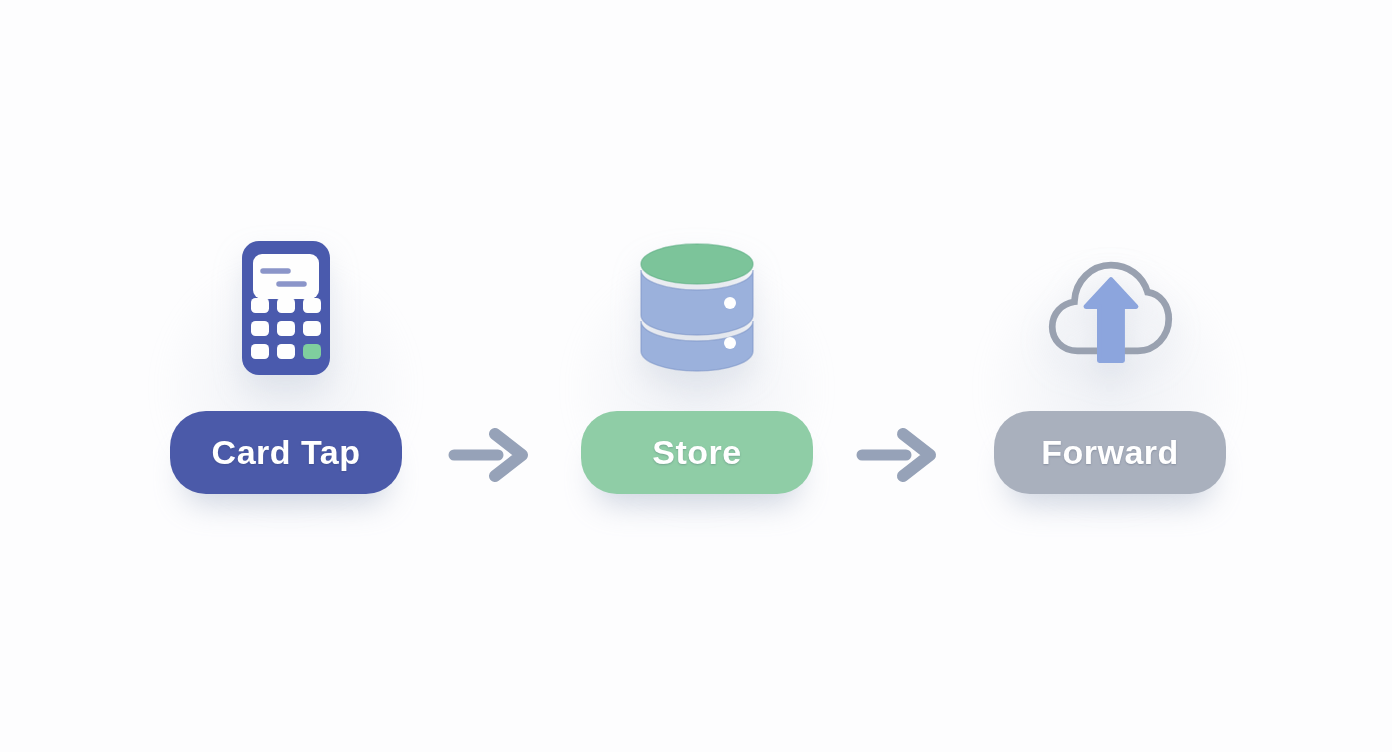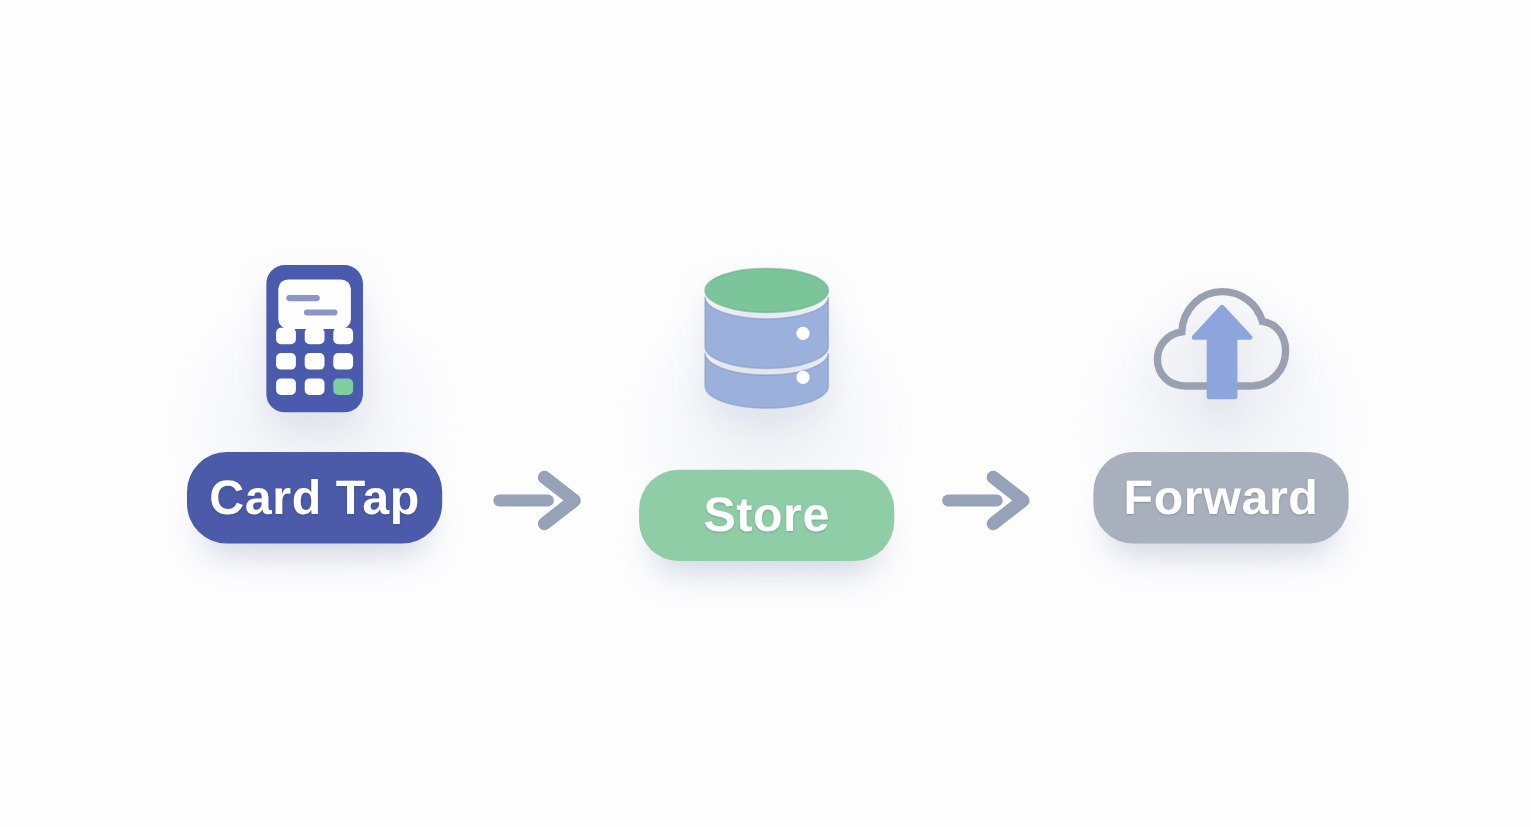--- a/index.html
+++ b/index.html
@@ -14,21 +14,21 @@
   .step {
     position: absolute;
     top: 238px;
     width: 232px;
     display: flex;
     flex-direction: column;
     align-items: center;
     z-index: 1;
   }
   .step-1 { left: 170px; }
-  .step-2 { left: 581px; gap: 16px; }
+  .step-2 { left: 581px; }
   .step-3 { left: 994px; text-align: right; }
   .halo {
     position: absolute;
     top: -30px;
     left: -60px;
     width: 352px;
     height: 360px;
     border-radius: 50%;
     background: radial-gradient(closest-side, rgba(203,210,223,0.28), rgba(255,255,255,0) 75%);
     filter: blur(8px);
@@ -51,21 +51,21 @@
     width: 232px;
     height: 83px;
     border-radius: 36px;
     display: flex;
     align-items: center;
     justify-content: center;
     box-shadow: 0 24px 30px -14px rgba(154,166,190,0.45);
   }
   .pill-label {
     color: #FFFFFF;
-    font-size: 44px;
+    font-size: 34px;
     font-weight: 600;
     letter-spacing: 0.5px;
     text-shadow: 0 1px 2px rgba(40,50,80,0.25);
     white-space: nowrap;
   }
   .arrow {
     position: absolute;
     top: 425px;
     z-index: 1;
   }

